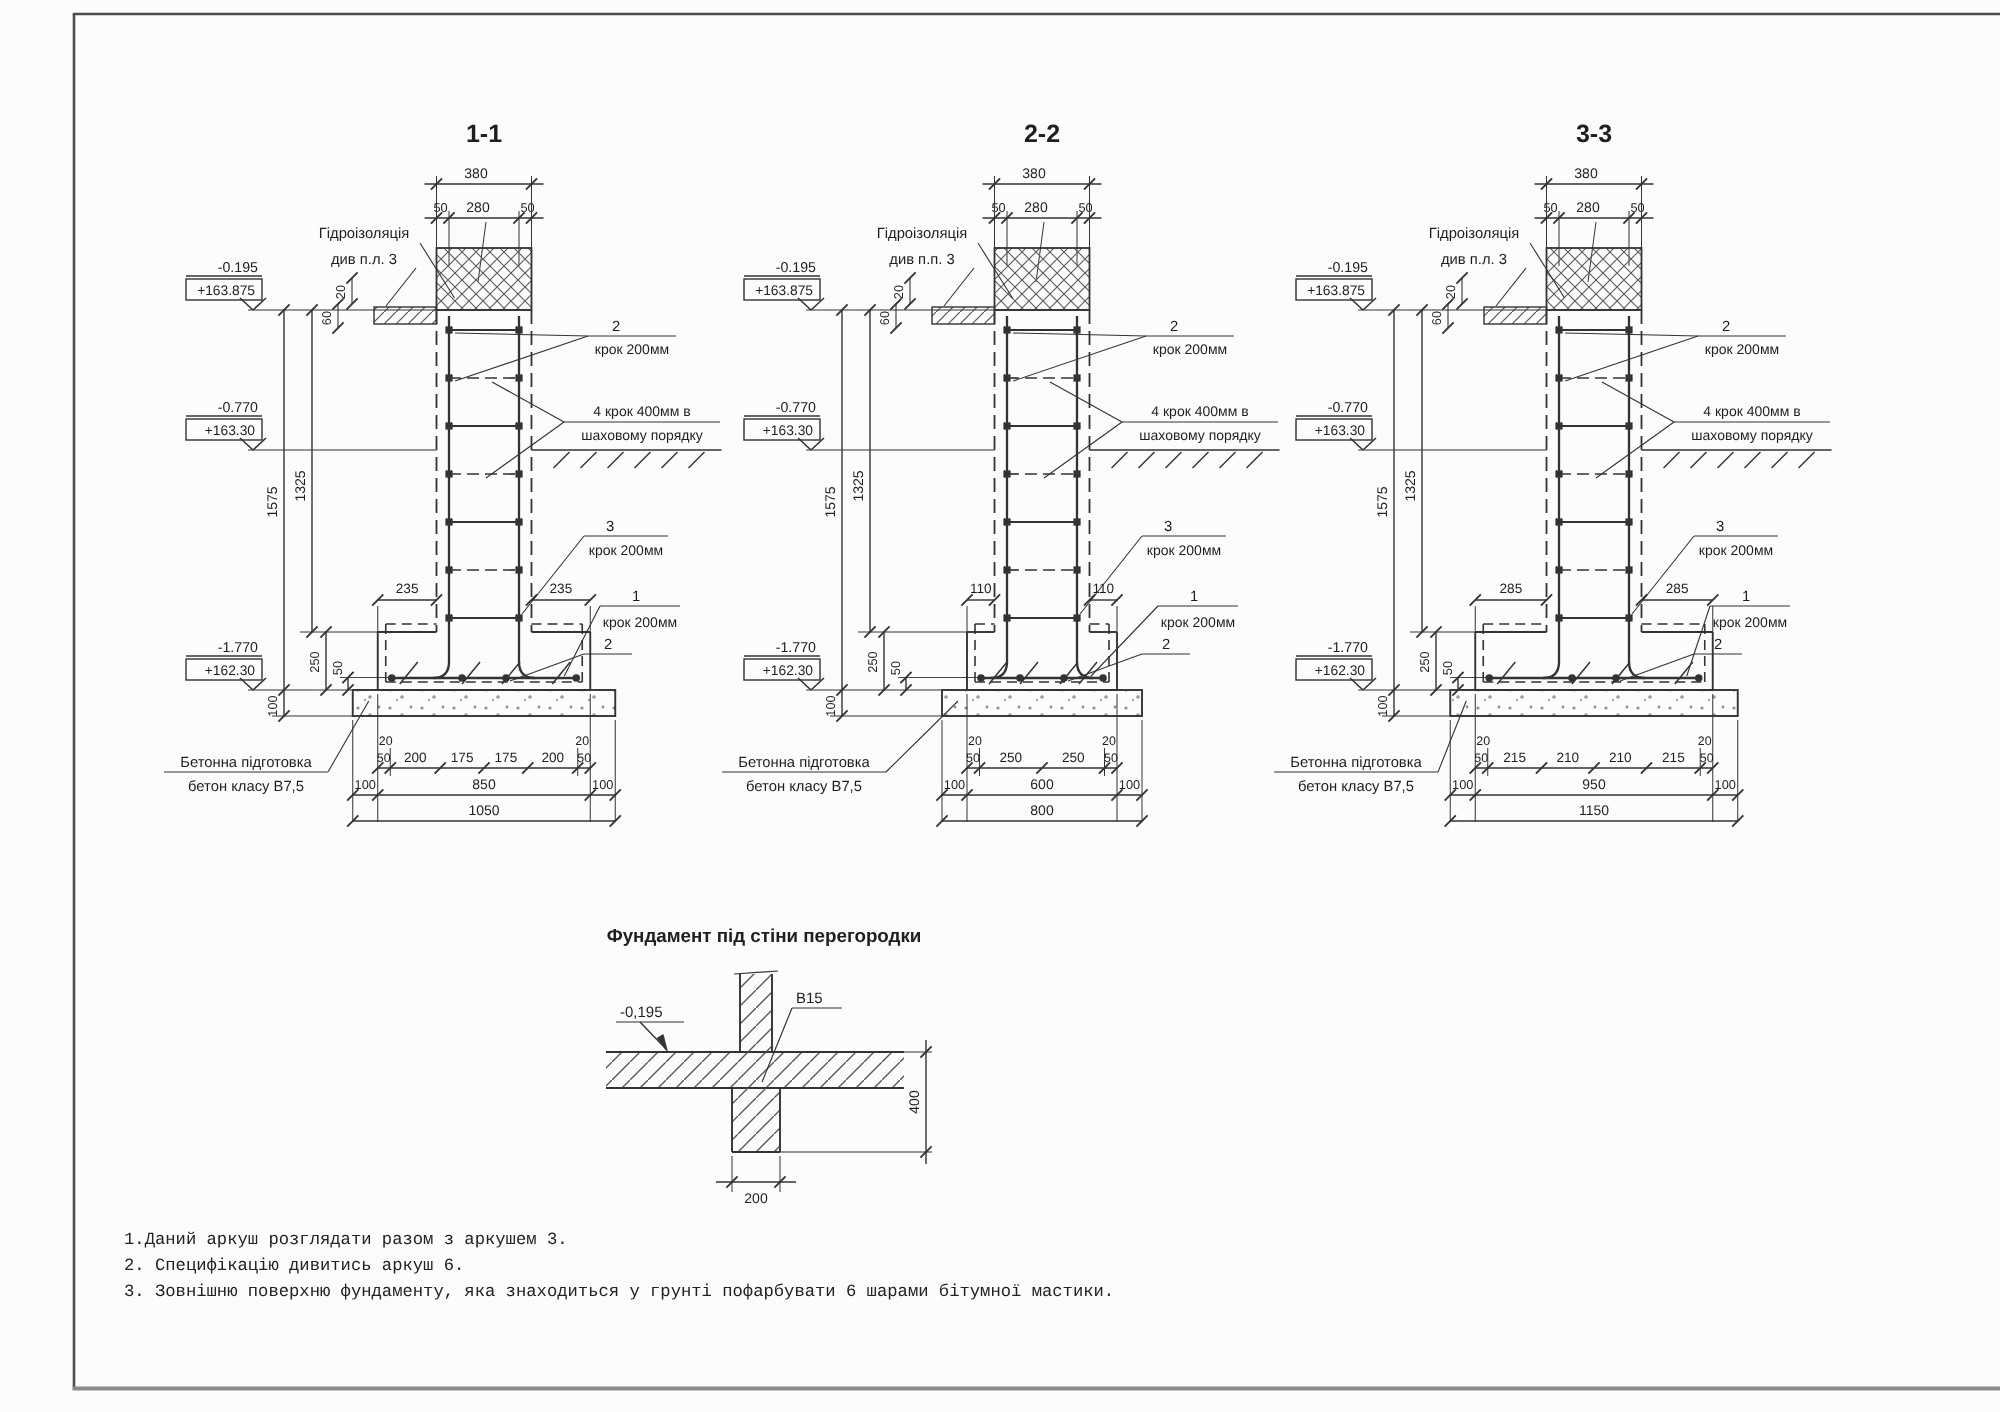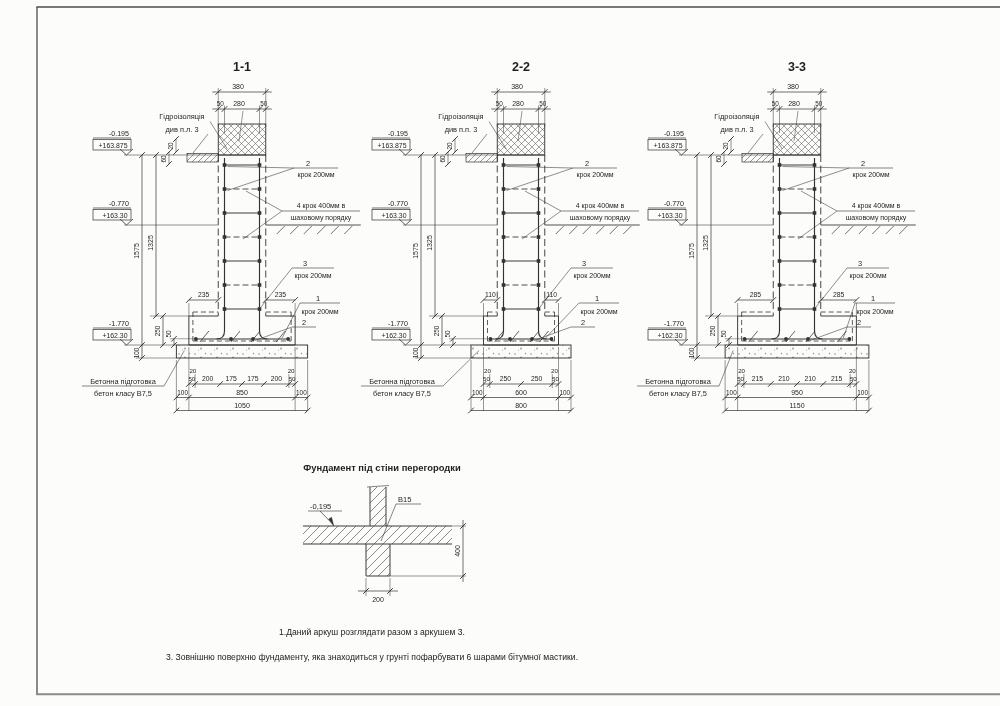--- a/index.html
+++ b/index.html
@@ -1,22 +1,22 @@
 <!DOCTYPE html>
 <html><head>
 <meta charset="utf-8">
 <style>
   html,body{margin:0;padding:0;background:#e8e8e8;}
   .page{position:relative;width:1000px;height:706px;background:#fcfcfb;overflow:hidden;
-        font-family:"Liberation Sans",sans-serif;text-align:center;}
+        font-family:"Liberation Sans",sans-serif;}
   svg{position:absolute;left:0;top:0;}
   svg text{font-family:"Liberation Sans",sans-serif;}
   .notes{position:absolute;left:62px;top:614px;width:620px;color:#222;
          font-size:8.6px;line-height:13px;}
-  .notes p{margin:12px;}
+  .notes p{margin:0;font-family:Liberation Mono, monospace;}
 </style>
 </head>
 <body>
 
 <div class="page">
   <svg id="dwg" width="1000" height="706" viewBox="0 0 1000 706">
     <defs>
       <pattern id="xhatch" width="7" height="7" patternUnits="userSpaceOnUse">
         <path d="M0,7 L7,0 M0,0 L7,7" stroke="#5a5a5a" stroke-width="0.55" fill="none"></path>
       </pattern>
@@ -665,15 +665,16 @@
         <line x1="387.2" y1="593.8" x2="392.8" y2="588.2" stroke="#333333" stroke-width="0.95"></line>
         <text x="378" y="601.5" font-size="7" text-anchor="middle" fill="#1f1f1f">200</text>
       </g>
       <line x1="37" y1="7" x2="37" y2="695" stroke="#4d4d4d" stroke-width="1.3"></line>
       <line x1="36.4" y1="7" x2="1000" y2="7" stroke="#4d4d4d" stroke-width="1.3"></line>
       <line x1="36.4" y1="694.3" x2="1000" y2="694.3" stroke="#8a8a8a" stroke-width="2"></line>
     </svg>
 
   <div class="notes">
     <p>1.Даний аркуш розглядати разом з аркушем 3.</p>
+    <p>2. Специфікацію дивитись аркуш 6.</p>
     <p>3. Зовнішню поверхню фундаменту, яка знаходиться у грунті пофарбувати 6 шарами бітумної мастики.</p>
   </div>
 </div>
 
 </body></html>

